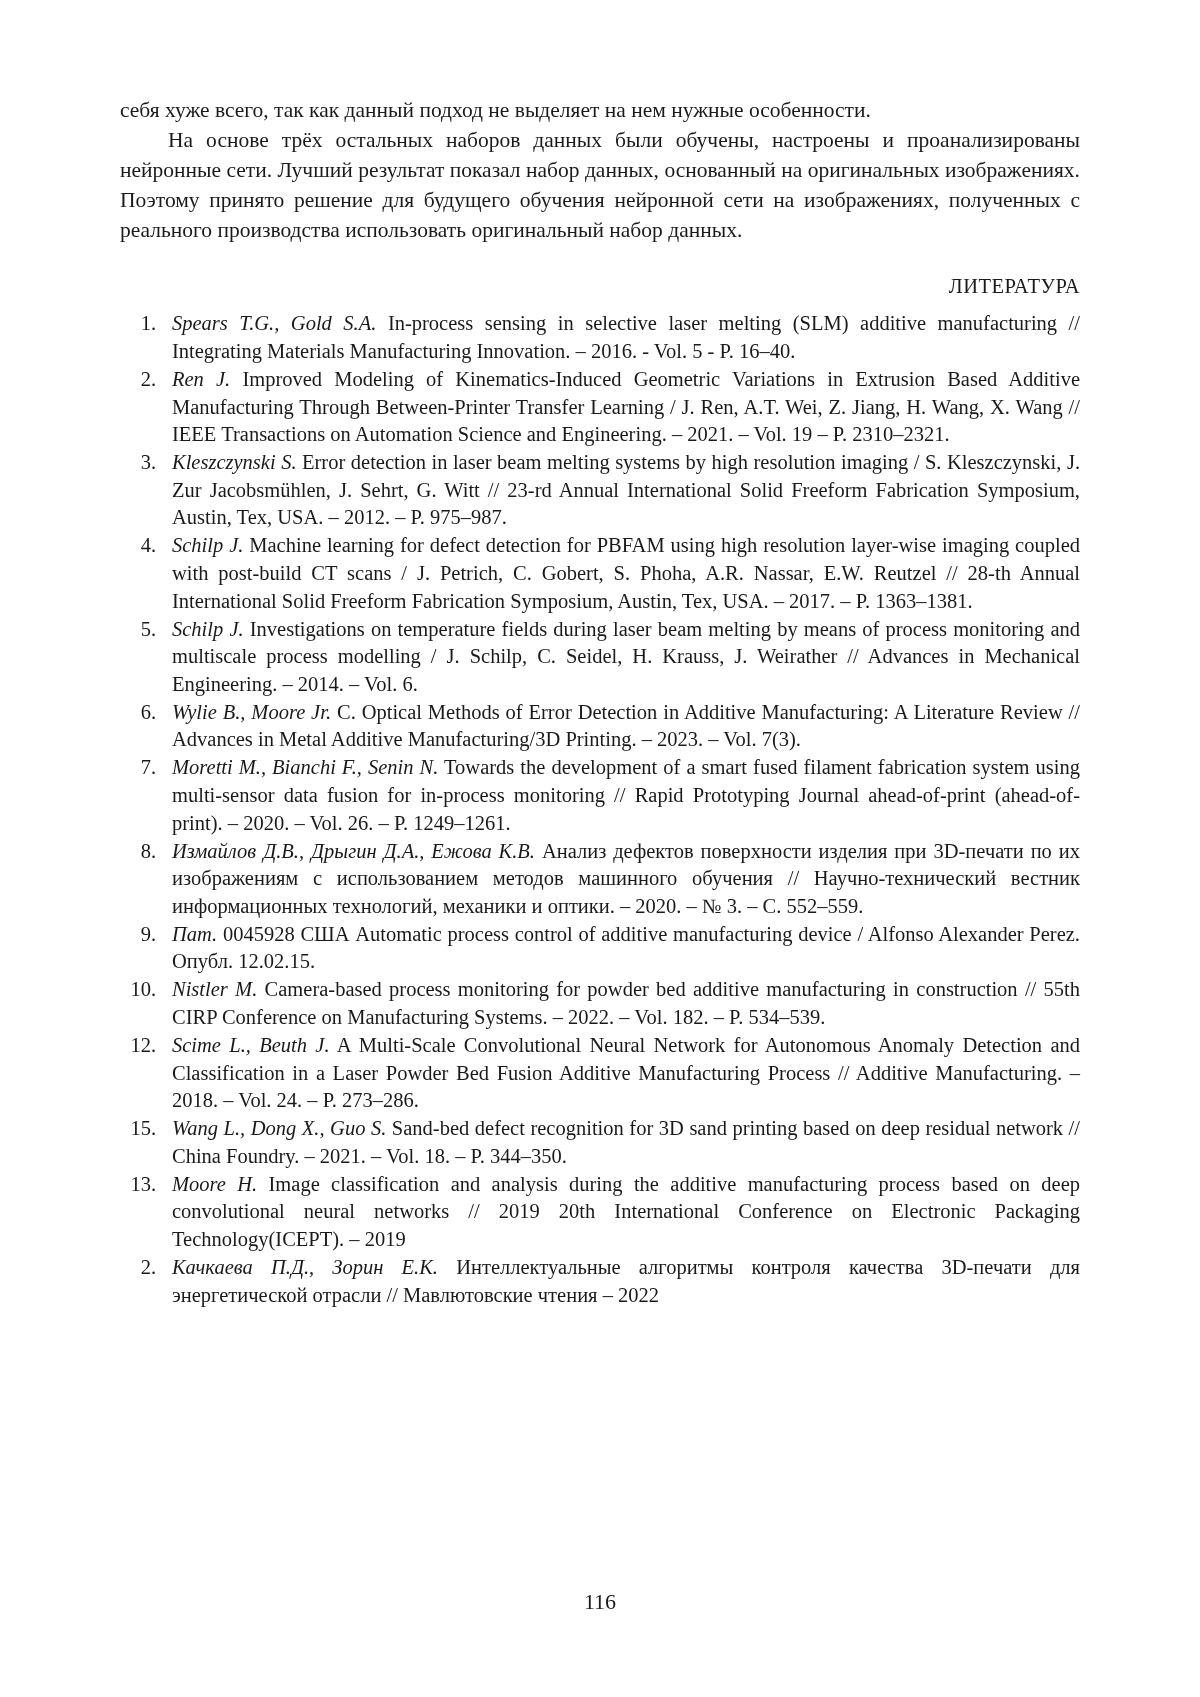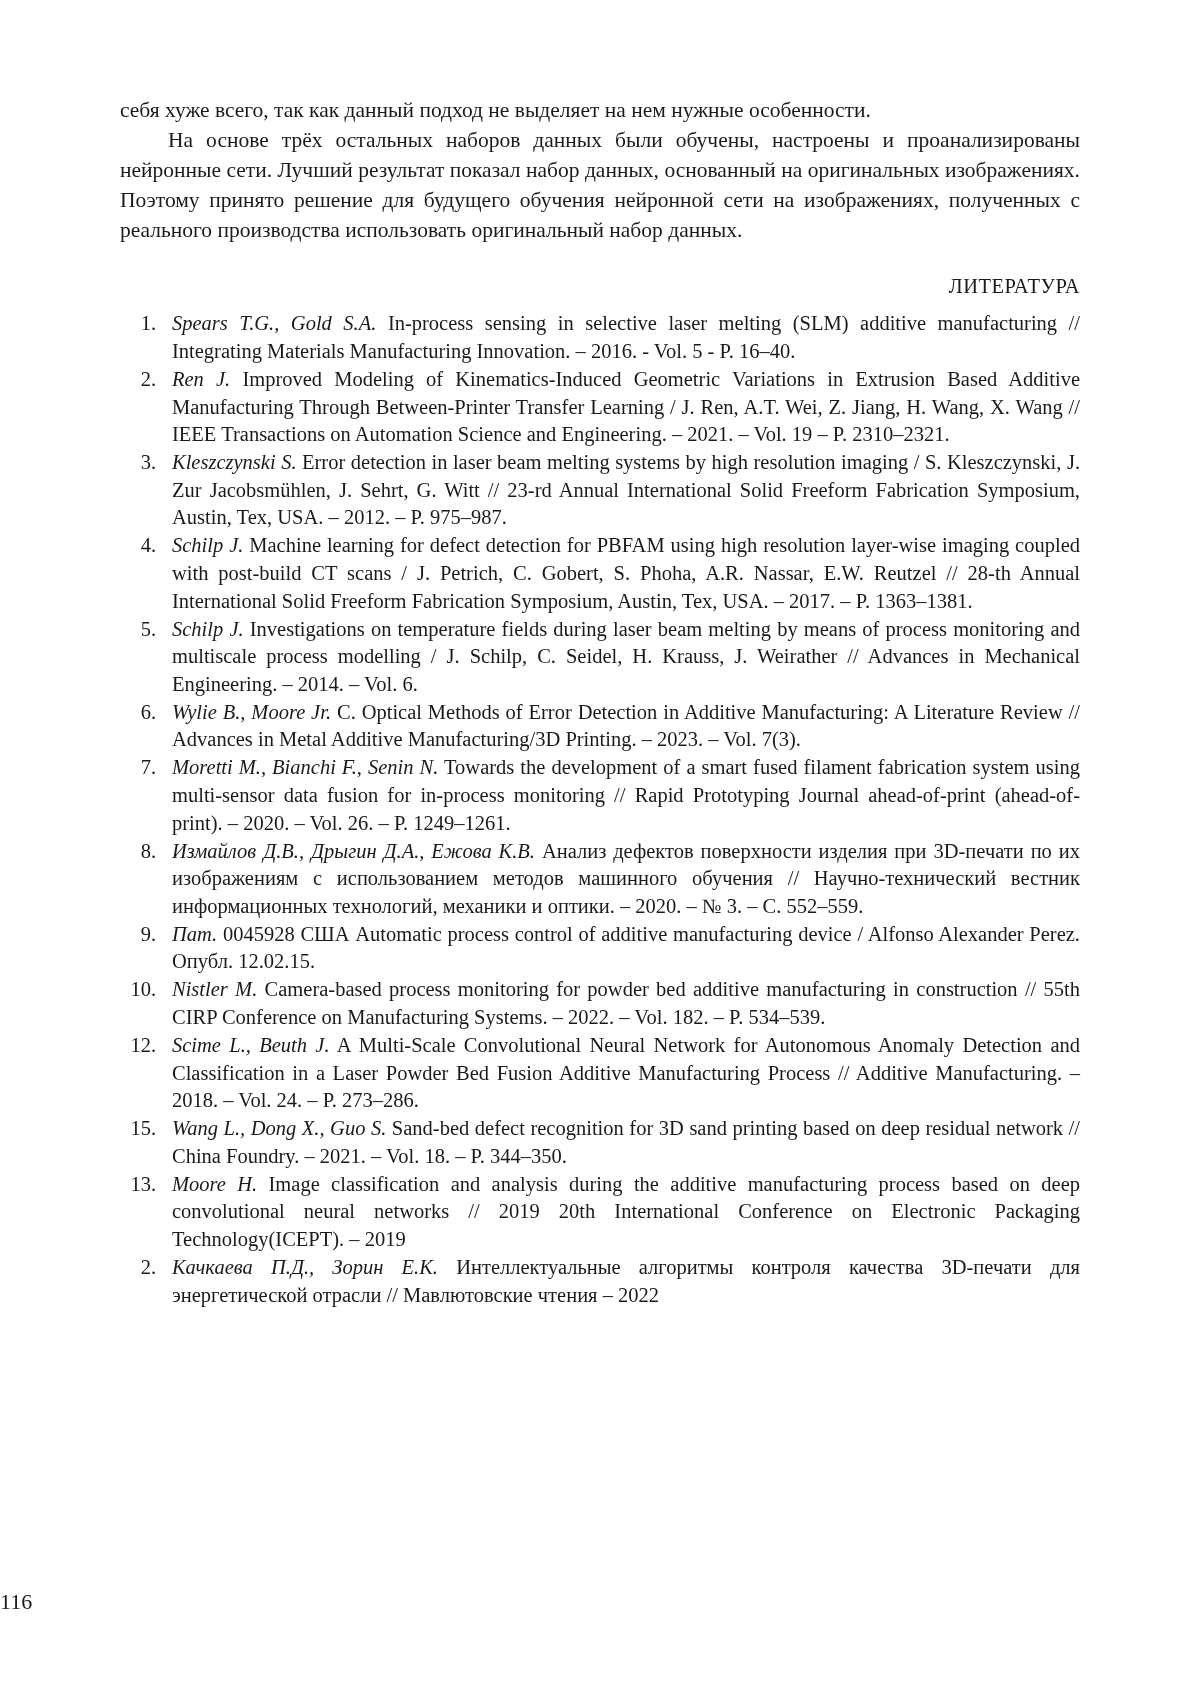--- a/index.html
+++ b/index.html
@@ -65,20 +65,21 @@
     display: block;
   }
   .ref-text i {
     font-style: italic;
   }
   .footer {
     position: absolute;
     left: 0;
     right: 0;
     bottom: 82px;
+    text-align: center;
     font-size: 22px;
   }
 </style>
 </head>
 <body>
 
 <div class="page">
 
   <div class="body-text">
     <p>себя хуже всего, так как данный подход не выделяет на нем нужные особенности.</p>

